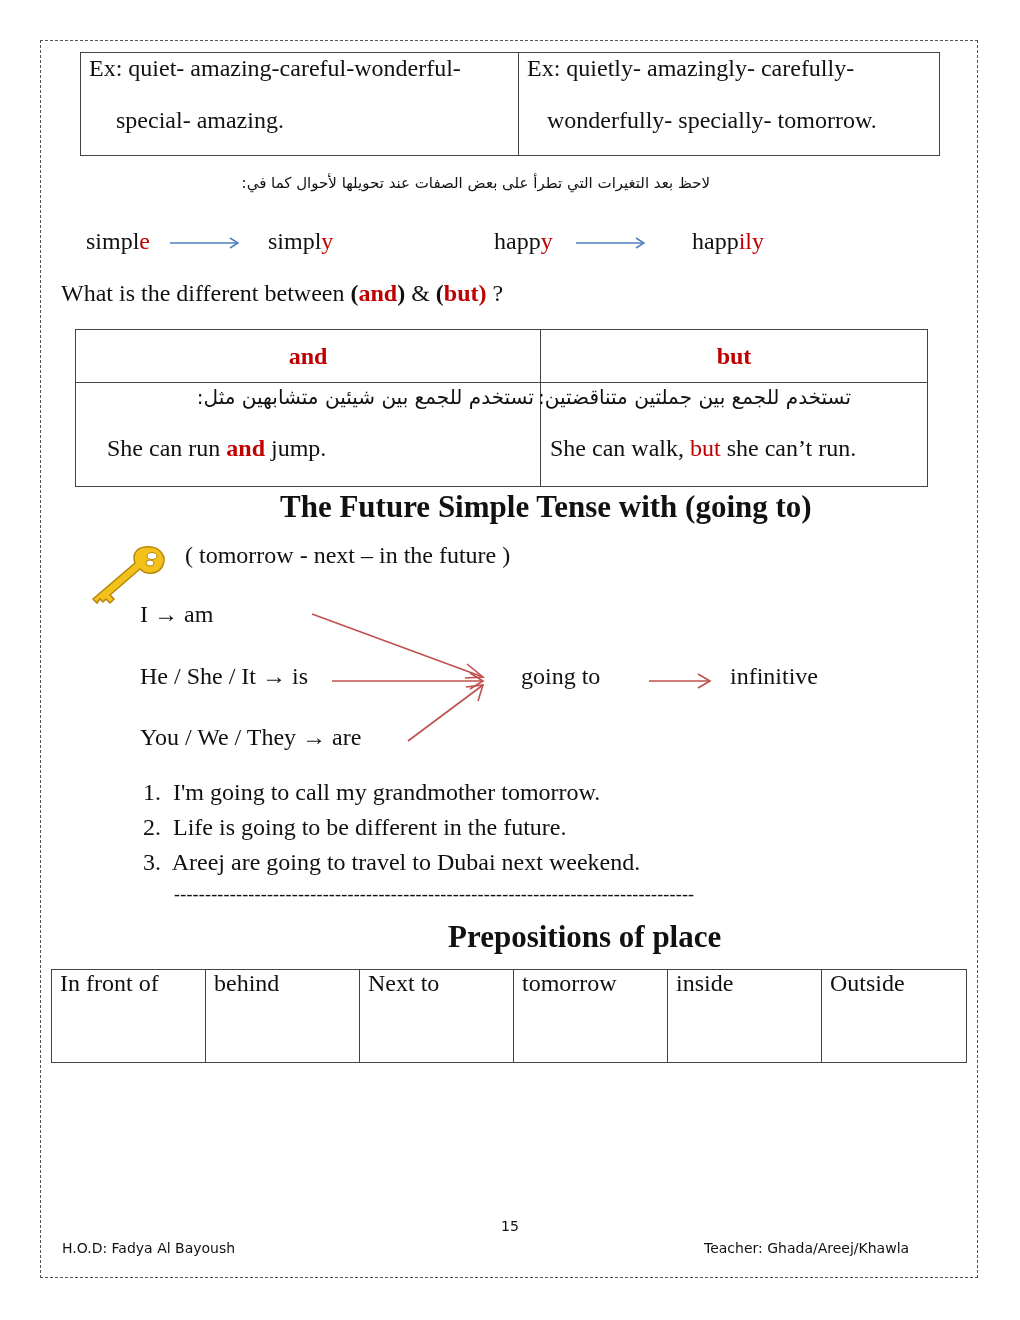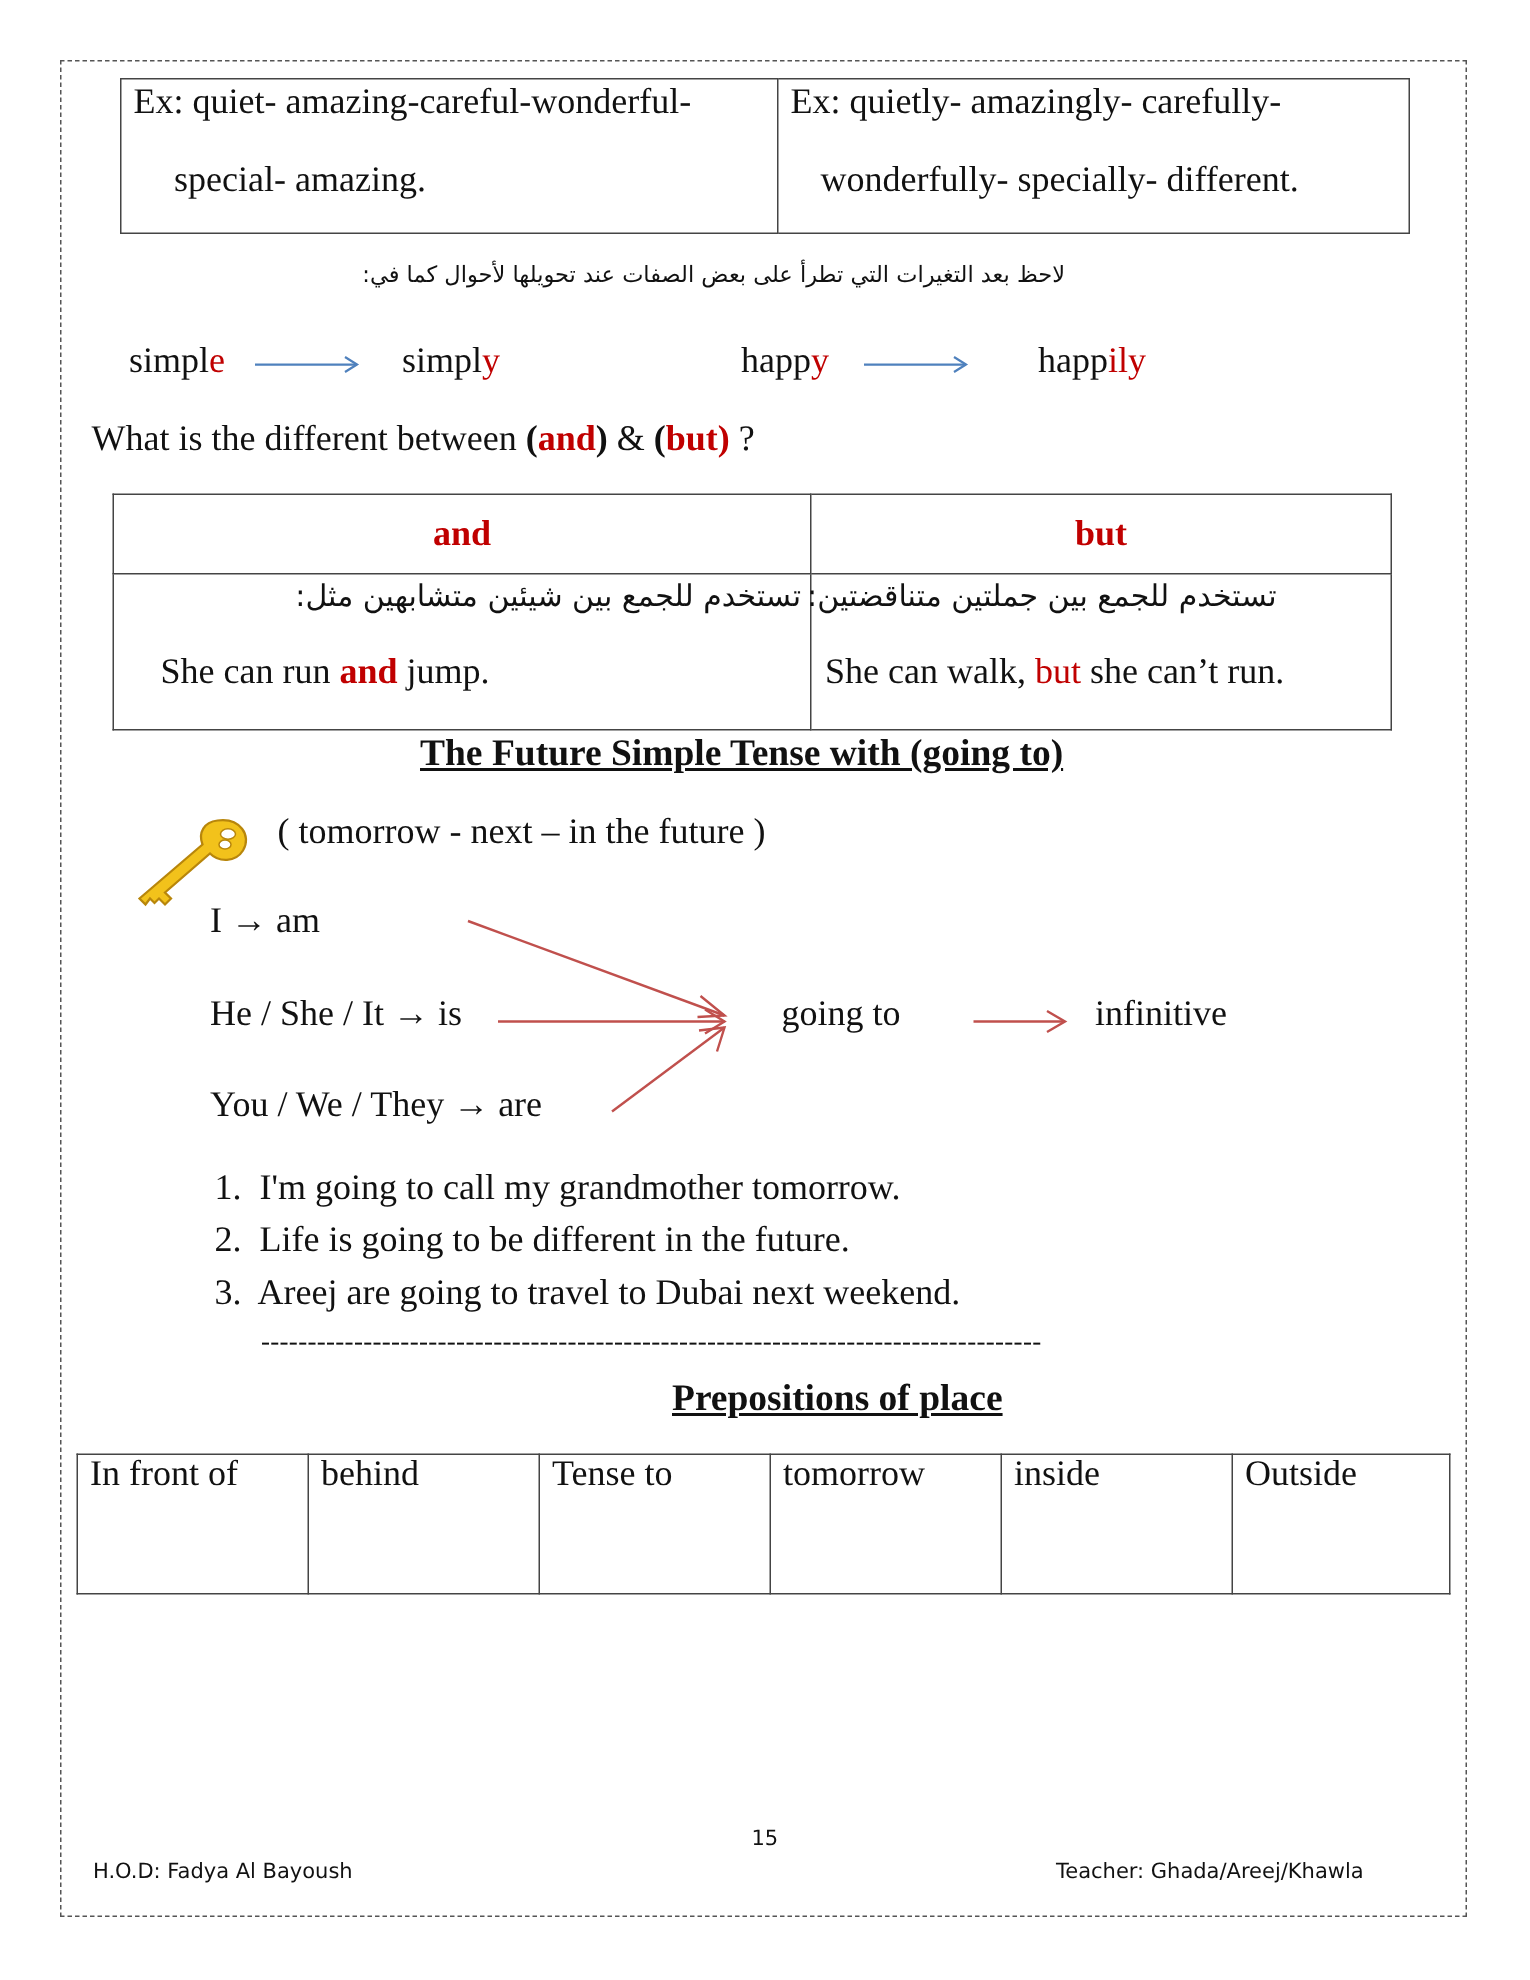--- a/index.html
+++ b/index.html
@@ -20,38 +20,38 @@
   #ex-table td { font-size: 24px; position: relative; }
 
   
   #ab-table { left: 75px; top: 329px; width: 853px; height: 158px; }
   #ab-table td { font-size: 24px; }
 
   
   #prep-table { left: 51px; top: 969px; width: 916px; height: 94px; }
   #prep-table td { font-size: 24px; padding-left: 8px; }
 
-  .title-u { font-weight: bold; text-decoration: underline; font-size: 25px; }
+  .title-u { font-weight: bold; font-size: 31px; }
   .footer { font-family: "DejaVu Sans", "Liberation Sans", sans-serif; font-size: 14px; }
 </style>
 </head>
 <body>
 
 <div class="page-border"></div>
 
 <table id="ex-table">
   <tbody>
       <tr>
     <td style="width:437px">
       <span class="abs" style="left:8px;top:2px">Ex: quiet- amazing-careful-wonderful-</span>
       <span class="abs" style="left:35px;top:54px">special- amazing.</span>
     </td>
     <td>
       <span class="abs" style="left:8px;top:2px">Ex: quietly- amazingly- carefully-</span>
-      <span class="abs" style="left:28px;top:54px">wonderfully- specially- different.</span>
+      <span class="abs" style="left:28px;top:54px">wonderfully- specially- tomorrow.</span>
     </td>
   </tr>
 </tbody>
   </table>
 
 <div class="abs arabic" style="right:310px;top:174px;font-size:15px">لاحظ بعد التغيرات التي تطرأ على بعض الصفات عند تحويلها لأحوال كما في:</div>
 
 <div class="abs f24" style="left:86px;top:228px"><span>simpl</span><span class="red">e</span></div>
 <svg class="abs" style="left:168px;top:235px" width="74" height="16">
   <line x1="2" y1="8" x2="70" y2="8" stroke="#4f81bd" stroke-width="1.5"></line>
@@ -125,21 +125,21 @@
 
 <div class="abs" style="left:174px;top:884px;font-size:18px;letter-spacing:0.2px">------------------------------------------------------------------------------------</div>
 
 <div class="abs title-u" style="left:448px;top:919px">Prepositions of place</div>
 
 <table id="prep-table">
   <tbody>
       <tr style="height:30px">
     <td style="width:145px">In front of</td>
     <td style="width:145px">behind</td>
-    <td style="width:145px">Tense to</td>
+    <td style="width:145px">Next to</td>
     <td style="width:145px">tomorrow</td>
     <td style="width:145px">inside</td>
     <td>Outside</td>
   </tr>
 </tbody>
   </table>
 
 <div class="abs footer" style="left:501px;top:1218px">15</div>
 <div class="abs footer" style="left:62px;top:1240px">H.O.D: Fadya Al Bayoush</div>
 <div class="abs footer" style="left:704px;top:1240px">Teacher: Ghada/Areej/Khawla</div>

